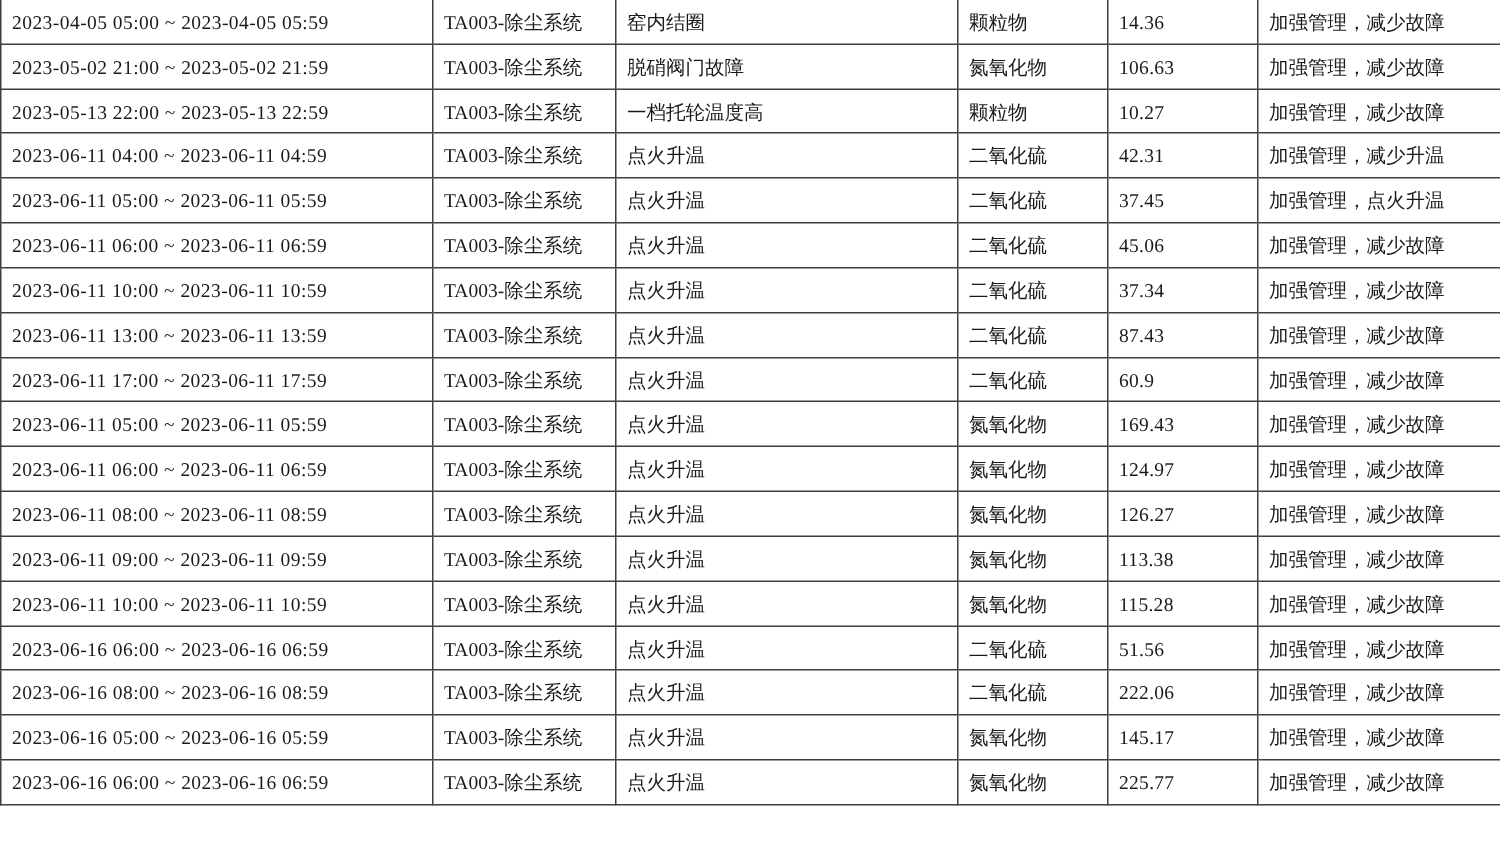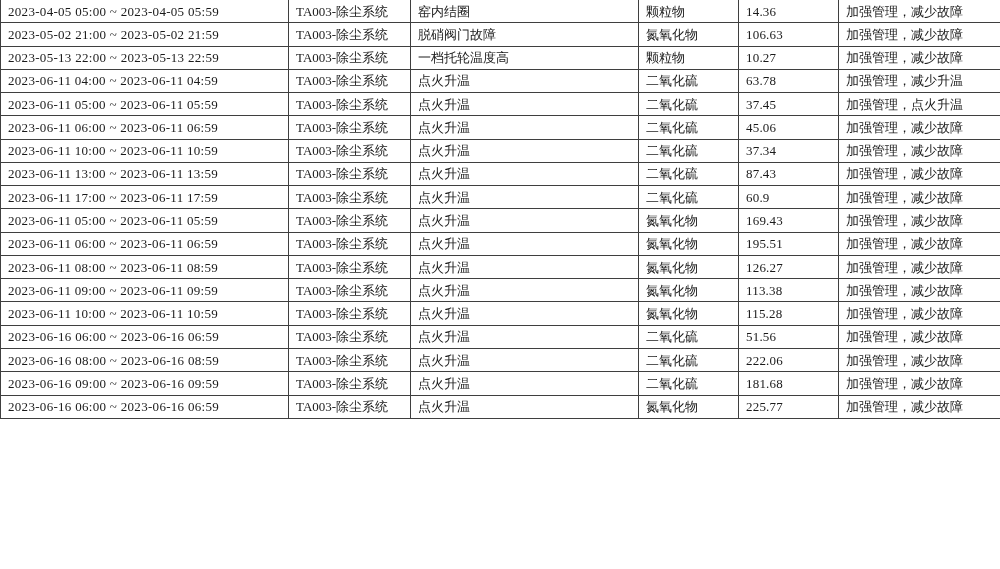--- a/index.html
+++ b/index.html
@@ -12,21 +12,21 @@
     height: 569px;
     overflow: hidden;
   }
   .report-wrap {
     width: 1000px;
     height: 569px;
     overflow: hidden;
   }
   table.report {
     width: 1000px;
-    height: 420px;
+    height: 538px;
     margin-top: -1px; 
     border-collapse: collapse;
     table-layout: fixed;
     font-family: "Liberation Serif", "DejaVu Serif", serif;
     font-size: 13px;
     color: #1a1a1a;
     background: #ffffff;
   }
   table.report td {
     border: 1px solid #3f3f3f;
@@ -79,21 +79,21 @@
     <td class="col-value">10.27</td>
     <td class="col-advice">加强管理，减少故障</td>
   </tr>
 
 
   <tr>
     <td class="col-time">2023-06-11 04:00 ~ 2023-06-11 04:59</td>
     <td class="col-system">TA003-除尘系统</td>
     <td class="col-fault">点火升温</td>
     <td class="col-pollutant">二氧化硫</td>
-    <td class="col-value">63.78</td>
+    <td class="col-value">42.31</td>
     <td class="col-advice">加强管理，减少升温</td>
   </tr>
 
   <tr>
     <td class="col-time">2023-06-11 05:00 ~ 2023-06-11 05:59</td>
     <td class="col-system">TA003-除尘系统</td>
     <td class="col-fault">点火升温</td>
     <td class="col-pollutant">二氧化硫</td>
     <td class="col-value">37.45</td>
     <td class="col-advice">加强管理，点火升温</td>
@@ -142,21 +142,21 @@
     <td class="col-pollutant">氮氧化物</td>
     <td class="col-value">169.43</td>
     <td class="col-advice">加强管理，减少故障</td>
   </tr>
 
   <tr>
     <td class="col-time">2023-06-11 06:00 ~ 2023-06-11 06:59</td>
     <td class="col-system">TA003-除尘系统</td>
     <td class="col-fault">点火升温</td>
     <td class="col-pollutant">氮氧化物</td>
-    <td class="col-value">195.51</td>
+    <td class="col-value">124.97</td>
     <td class="col-advice">加强管理，减少故障</td>
   </tr>
 
   <tr>
     <td class="col-time">2023-06-11 08:00 ~ 2023-06-11 08:59</td>
     <td class="col-system">TA003-除尘系统</td>
     <td class="col-fault">点火升温</td>
     <td class="col-pollutant">氮氧化物</td>
     <td class="col-value">126.27</td>
     <td class="col-advice">加强管理，减少故障</td>
@@ -191,30 +191,30 @@
 
   <tr>
     <td class="col-time">2023-06-16 08:00 ~ 2023-06-16 08:59</td>
     <td class="col-system">TA003-除尘系统</td>
     <td class="col-fault">点火升温</td>
     <td class="col-pollutant">二氧化硫</td>
     <td class="col-value">222.06</td>
     <td class="col-advice">加强管理，减少故障</td>
   </tr>
 
-  <tr>
-    <td class="col-time">2023-06-16 09:00 ~ 2023-06-16 09:59</td>
-    <td class="col-system">TA003-除尘系统</td>
-    <td class="col-fault">点火升温</td>
-    <td class="col-pollutant">二氧化硫</td>
-    <td class="col-value">181.68</td>
-    <td class="col-advice">加强管理，减少故障</td>
-  </tr>
-
-
+
+
+  <tr>
+    <td class="col-time">2023-06-16 05:00 ~ 2023-06-16 05:59</td>
+    <td class="col-system">TA003-除尘系统</td>
+    <td class="col-fault">点火升温</td>
+    <td class="col-pollutant">氮氧化物</td>
+    <td class="col-value">145.17</td>
+    <td class="col-advice">加强管理，减少故障</td>
+  </tr>
 
   <tr>
     <td class="col-time">2023-06-16 06:00 ~ 2023-06-16 06:59</td>
     <td class="col-system">TA003-除尘系统</td>
     <td class="col-fault">点火升温</td>
     <td class="col-pollutant">氮氧化物</td>
     <td class="col-value">225.77</td>
     <td class="col-advice">加强管理，减少故障</td>
   </tr>
 </tbody>

